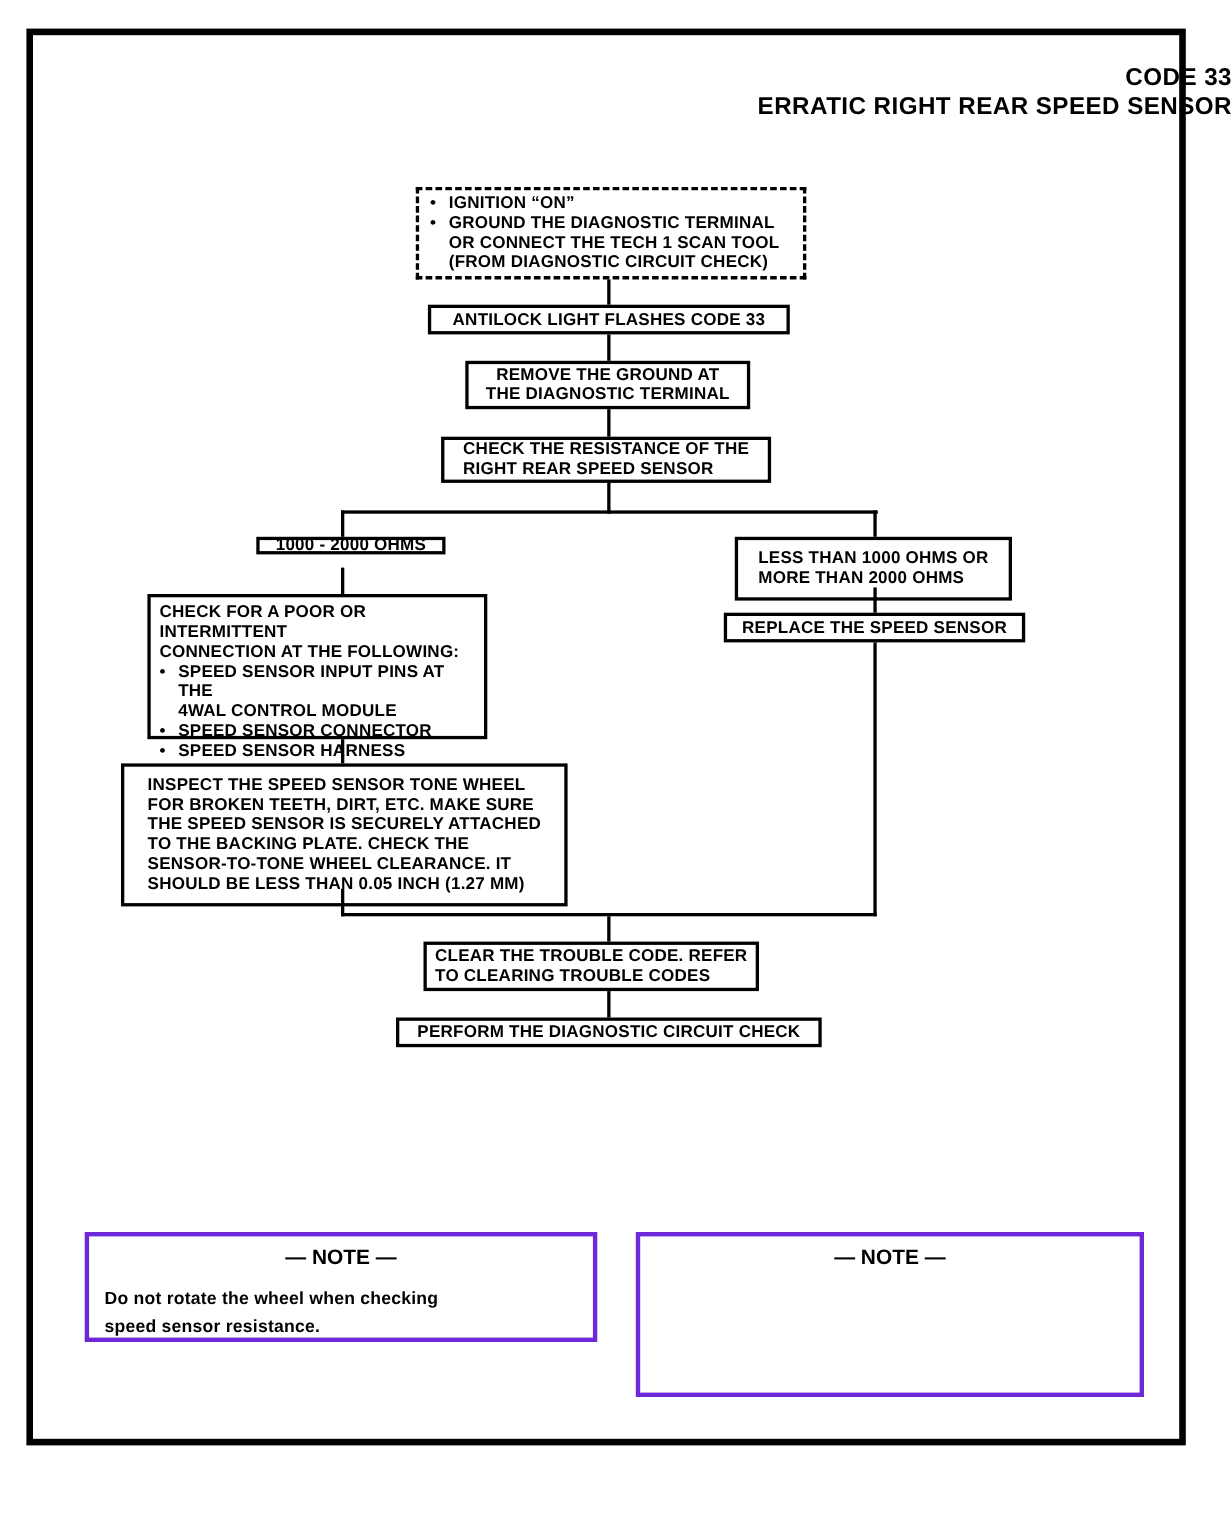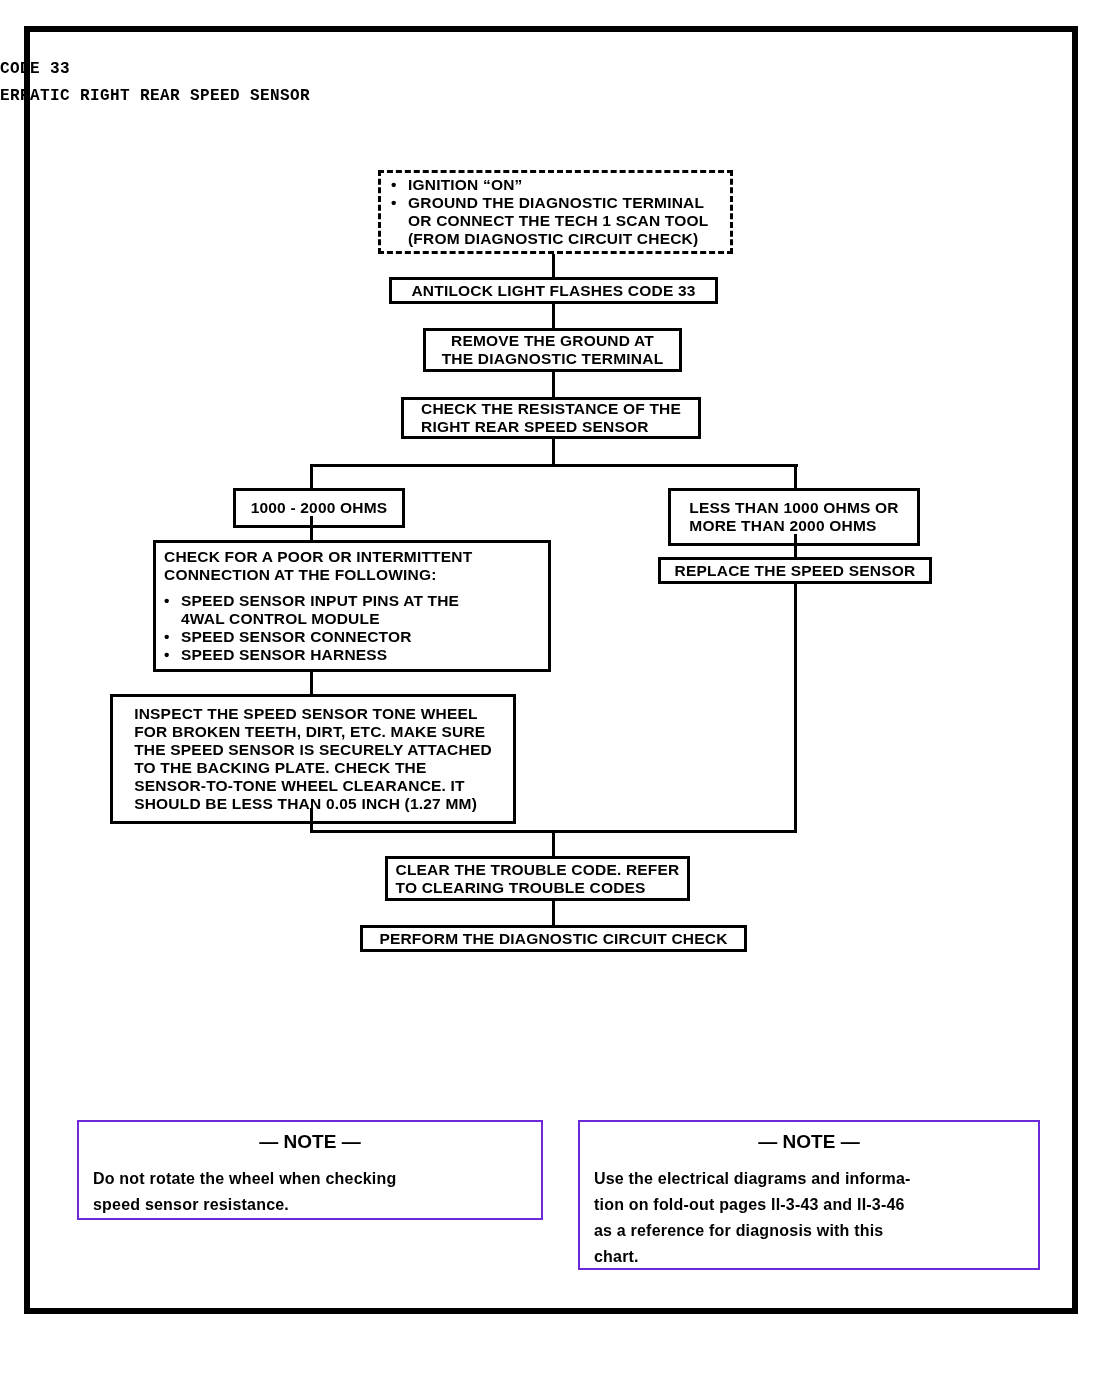--- a/index.html
+++ b/index.html
@@ -1,37 +1,37 @@
 <!DOCTYPE html>
 <html><head>
 <meta charset="utf-8">
 <style>
   html,body{margin:0;padding:0;background:#ffffff;}
   .page{position:relative;width:1120px;height:1376px;background:#ffffff;
         font-family:"Liberation Sans","DejaVu Sans",sans-serif;font-weight:700;color:#000;
         overflow:hidden;}
   .frame{position:absolute;left:24px;top:26px;width:1054px;height:1288px;
          border:6px solid #000;box-sizing:border-box;}
-  .title{position:absolute;left:0;top:56px;width:1120px;text-align:left;
-         font-size:16px;line-height:27px;letter-spacing:.4px;font-family:Liberation Mono, monospace;}
+  .title{position:absolute;left:0;top:56px;width:1120px;text-align:right;
+         font-size:22px;line-height:27px;letter-spacing:.4px;}
   .fbox{position:absolute;box-sizing:border-box;border:3px solid #000;background:#fff;
         font-size:15.5px;line-height:18px;letter-spacing:.2px;
         display:flex;align-items:center;justify-content:center;text-align:left;}
   .fbox .txt{white-space:pre-line;}
   .fbox.ctr{text-align:left;}
   .dashed{border-style:dashed;flex-direction:column;align-items:flex-start;
           justify-content:center;padding:3px 10px;}
   .conn{flex-direction:column;align-items:flex-start;justify-content:flex-start;
         padding:5px 8px;}
   .gap{height:8px;}
   .bullet-row{display:flex;}
   .bullet{width:17px;flex:0 0 17px;}
   .vline{position:absolute;width:3px;background:#000;}
   .hline{position:absolute;height:3px;background:#000;}
-  .note{position:absolute;box-sizing:border-box;border:2px solid #6d28d9;background:#fff;
+  .note{position:absolute;box-sizing:border-box;border:4px solid #6d28d9;background:#fff;
         padding:9px 14px 0;}
   .note-title{text-align:center;font-size:19px;margin-bottom:13px;}
   .note-body{font-size:16px;line-height:26px;white-space:pre-line;letter-spacing:.2px;}
   .caption{position:absolute;left:26px;top:1324px;font-size:21.5px;letter-spacing:.2px;}
 </style>
 </head>
 <body>
 
 <div class="page">
 
@@ -73,27 +73,27 @@
   <div class="fbox" style="left:401px;top:397px;width:300px;height:42px;">
     <span class="txt">CHECK THE RESISTANCE OF THE
 RIGHT REAR SPEED SENSOR</span>
   </div>
 
   <div class="vline" style="left:552px;top:438px;height:29px;"></div>
   <div class="hline" style="left:310px;top:464px;width:488px;"></div>
   <div class="vline" style="left:310px;top:464px;height:26px;"></div>
   <div class="vline" style="left:794px;top:464px;height:26px;"></div>
 
-  <div class="fbox ctr" style="left:233px;top:488px;width:172px;height:40px;">
+  <div class="fbox ctr" style="left:233px;top:488px;width:172px;height:16px;">
     <span class="txt">1000 - 2000 OHMS</span>
   </div>
 
   <div class="vline" style="left:310px;top:516px;height:25px;"></div>
 
-  <div class="fbox conn" style="left:153px;top:540px;width:398px;height:132px;">
+  <div class="fbox conn" style="left:134px;top:540px;width:309px;height:132px;">
     <span class="txt">CHECK FOR A POOR OR INTERMITTENT
 CONNECTION AT THE FOLLOWING:</span>
     <div class="gap"></div>
     <div class="bullet-row">
       <span class="bullet">•</span>
       <span class="txt">SPEED SENSOR INPUT PINS AT THE
 4WAL CONTROL MODULE</span>
     </div>
     <div class="bullet-row">
       <span class="bullet">•</span>
@@ -146,20 +146,16 @@
   </div>
 
   <div class="note" style="left:77px;top:1120px;width:466px;height:100px;">
     <div class="note-title">— NOTE —</div>
     <div class="note-body">Do not rotate the wheel when checking
 speed sensor resistance.</div>
   </div>
 
   <div class="note" style="left:578px;top:1120px;width:462px;height:150px;">
     <div class="note-title">— NOTE —</div>
-    <div class="note-body">Use the electrical diagrams and informa-
-tion on fold-out pages II-3-43 and II-3-46
-as a reference for diagnosis with this
-chart.</div>
   </div>
 
 
 </div>
 
 </body></html>

